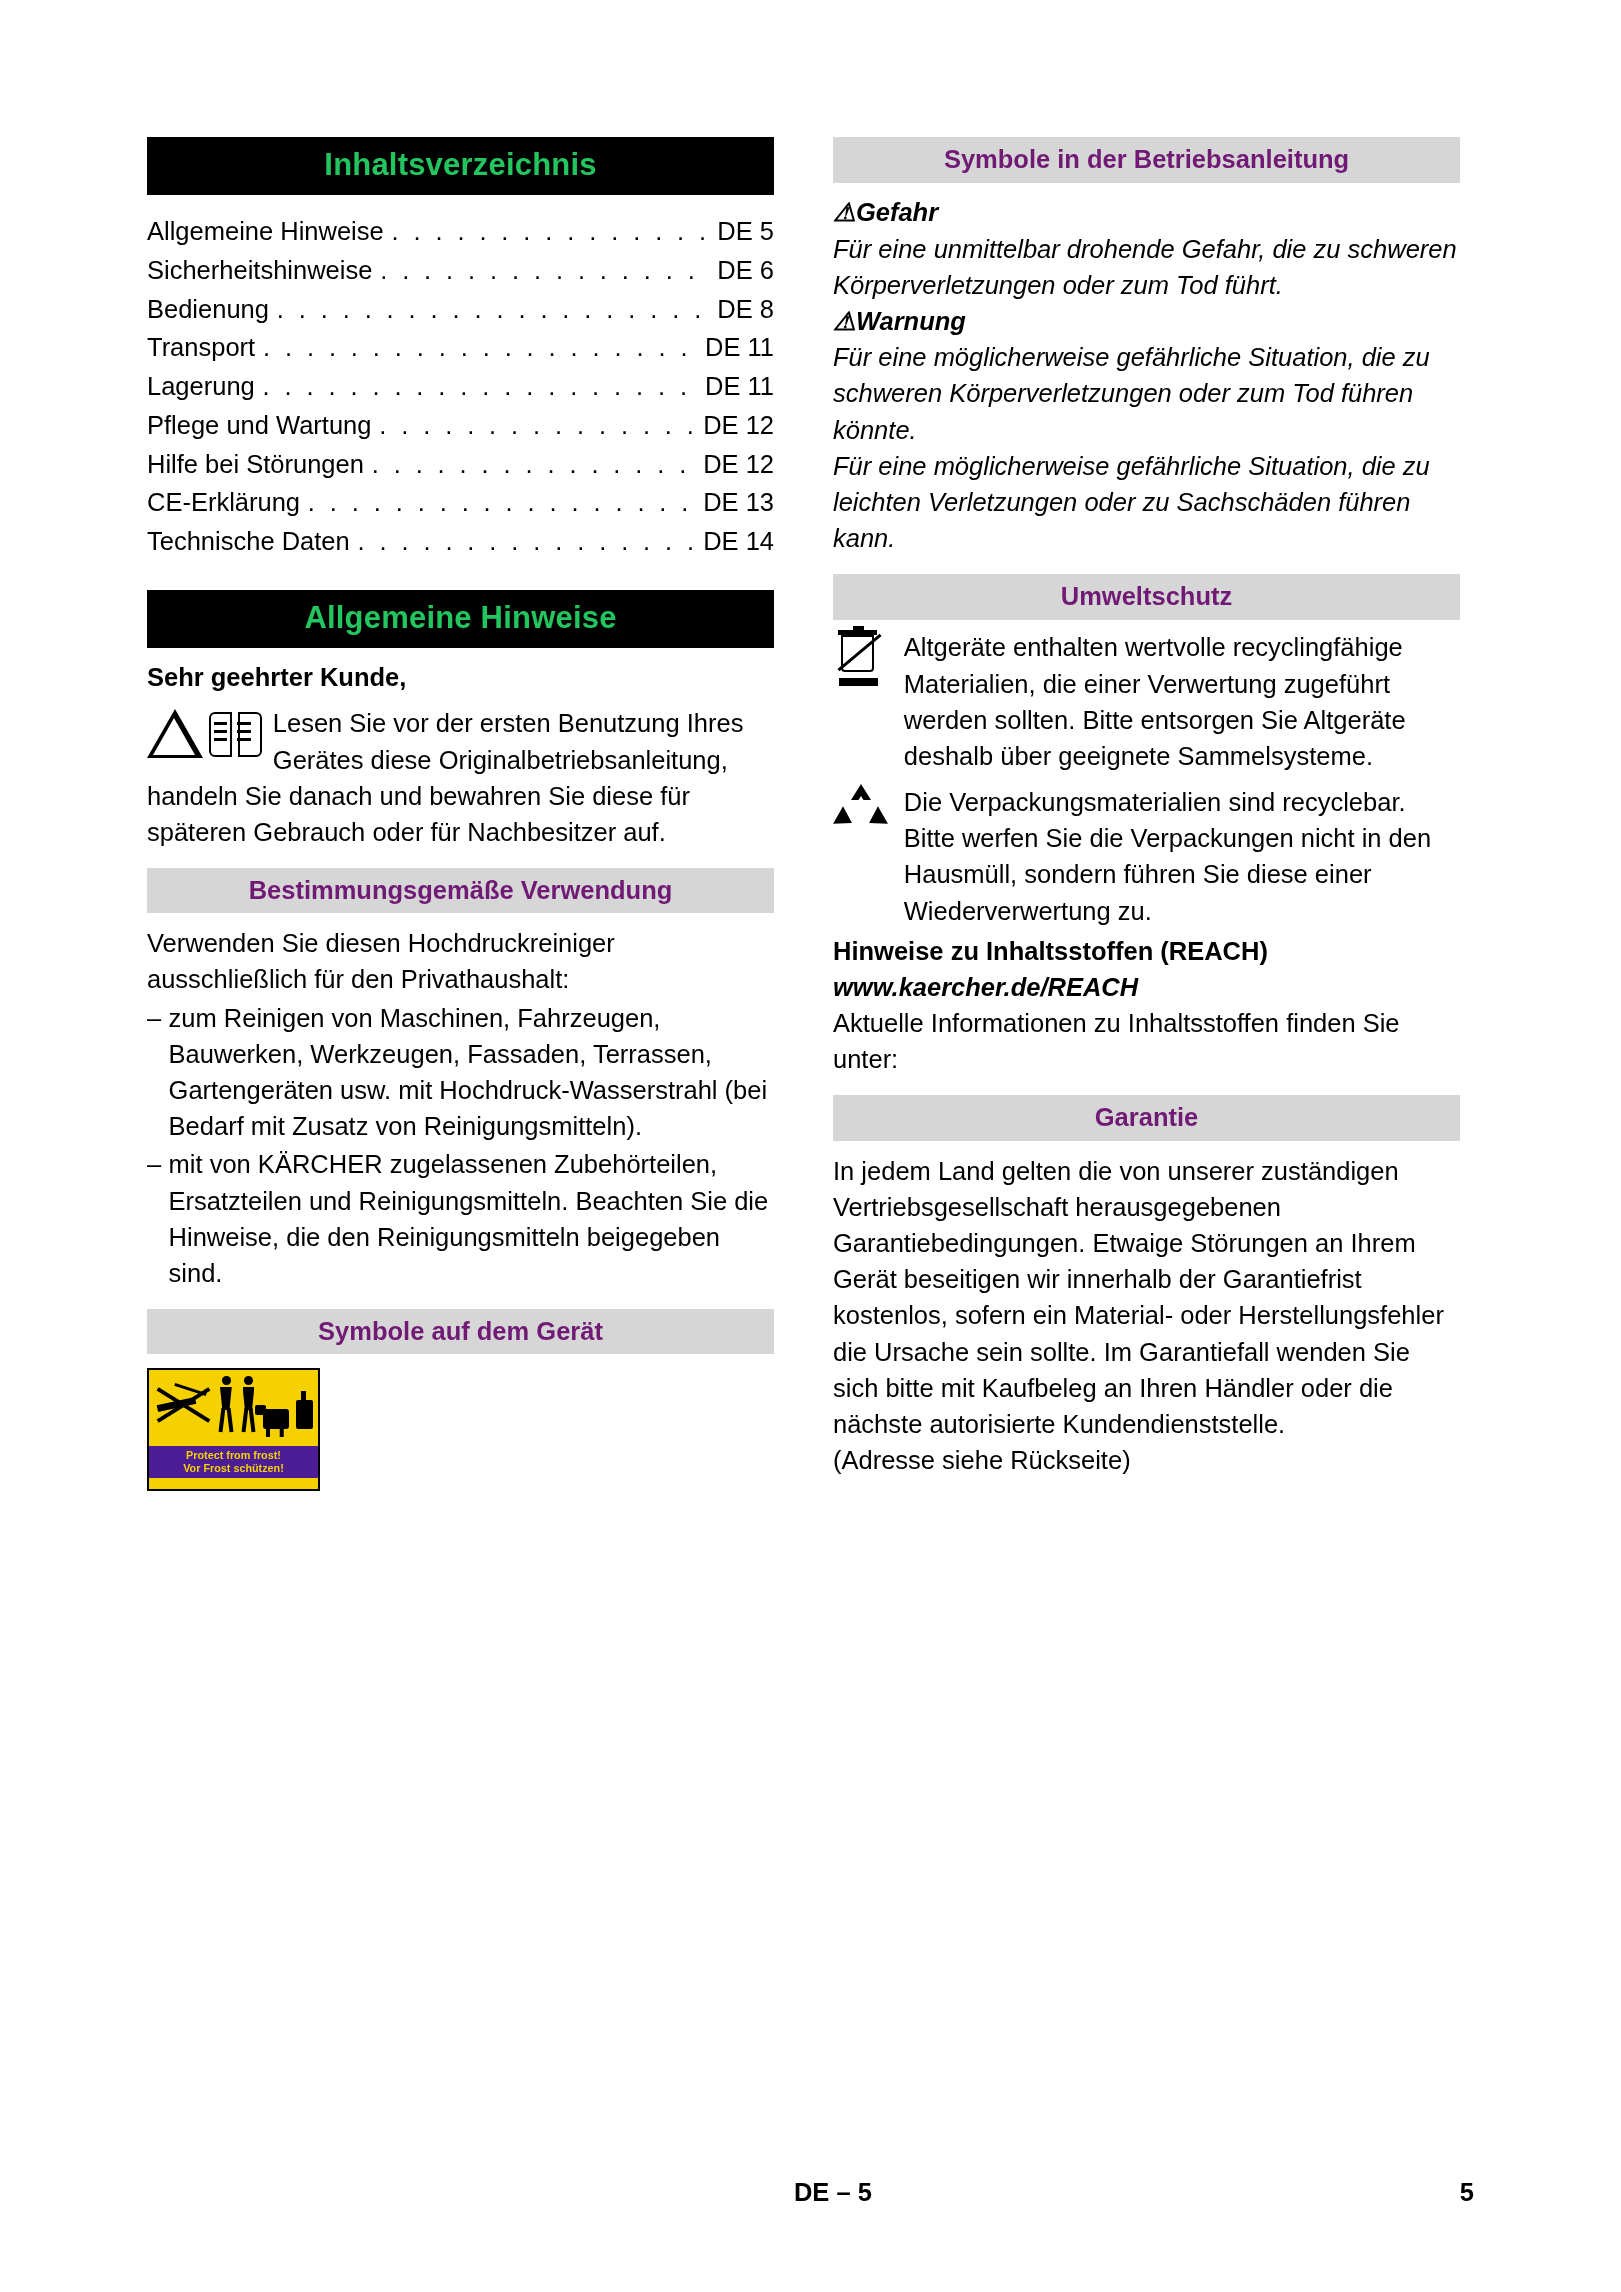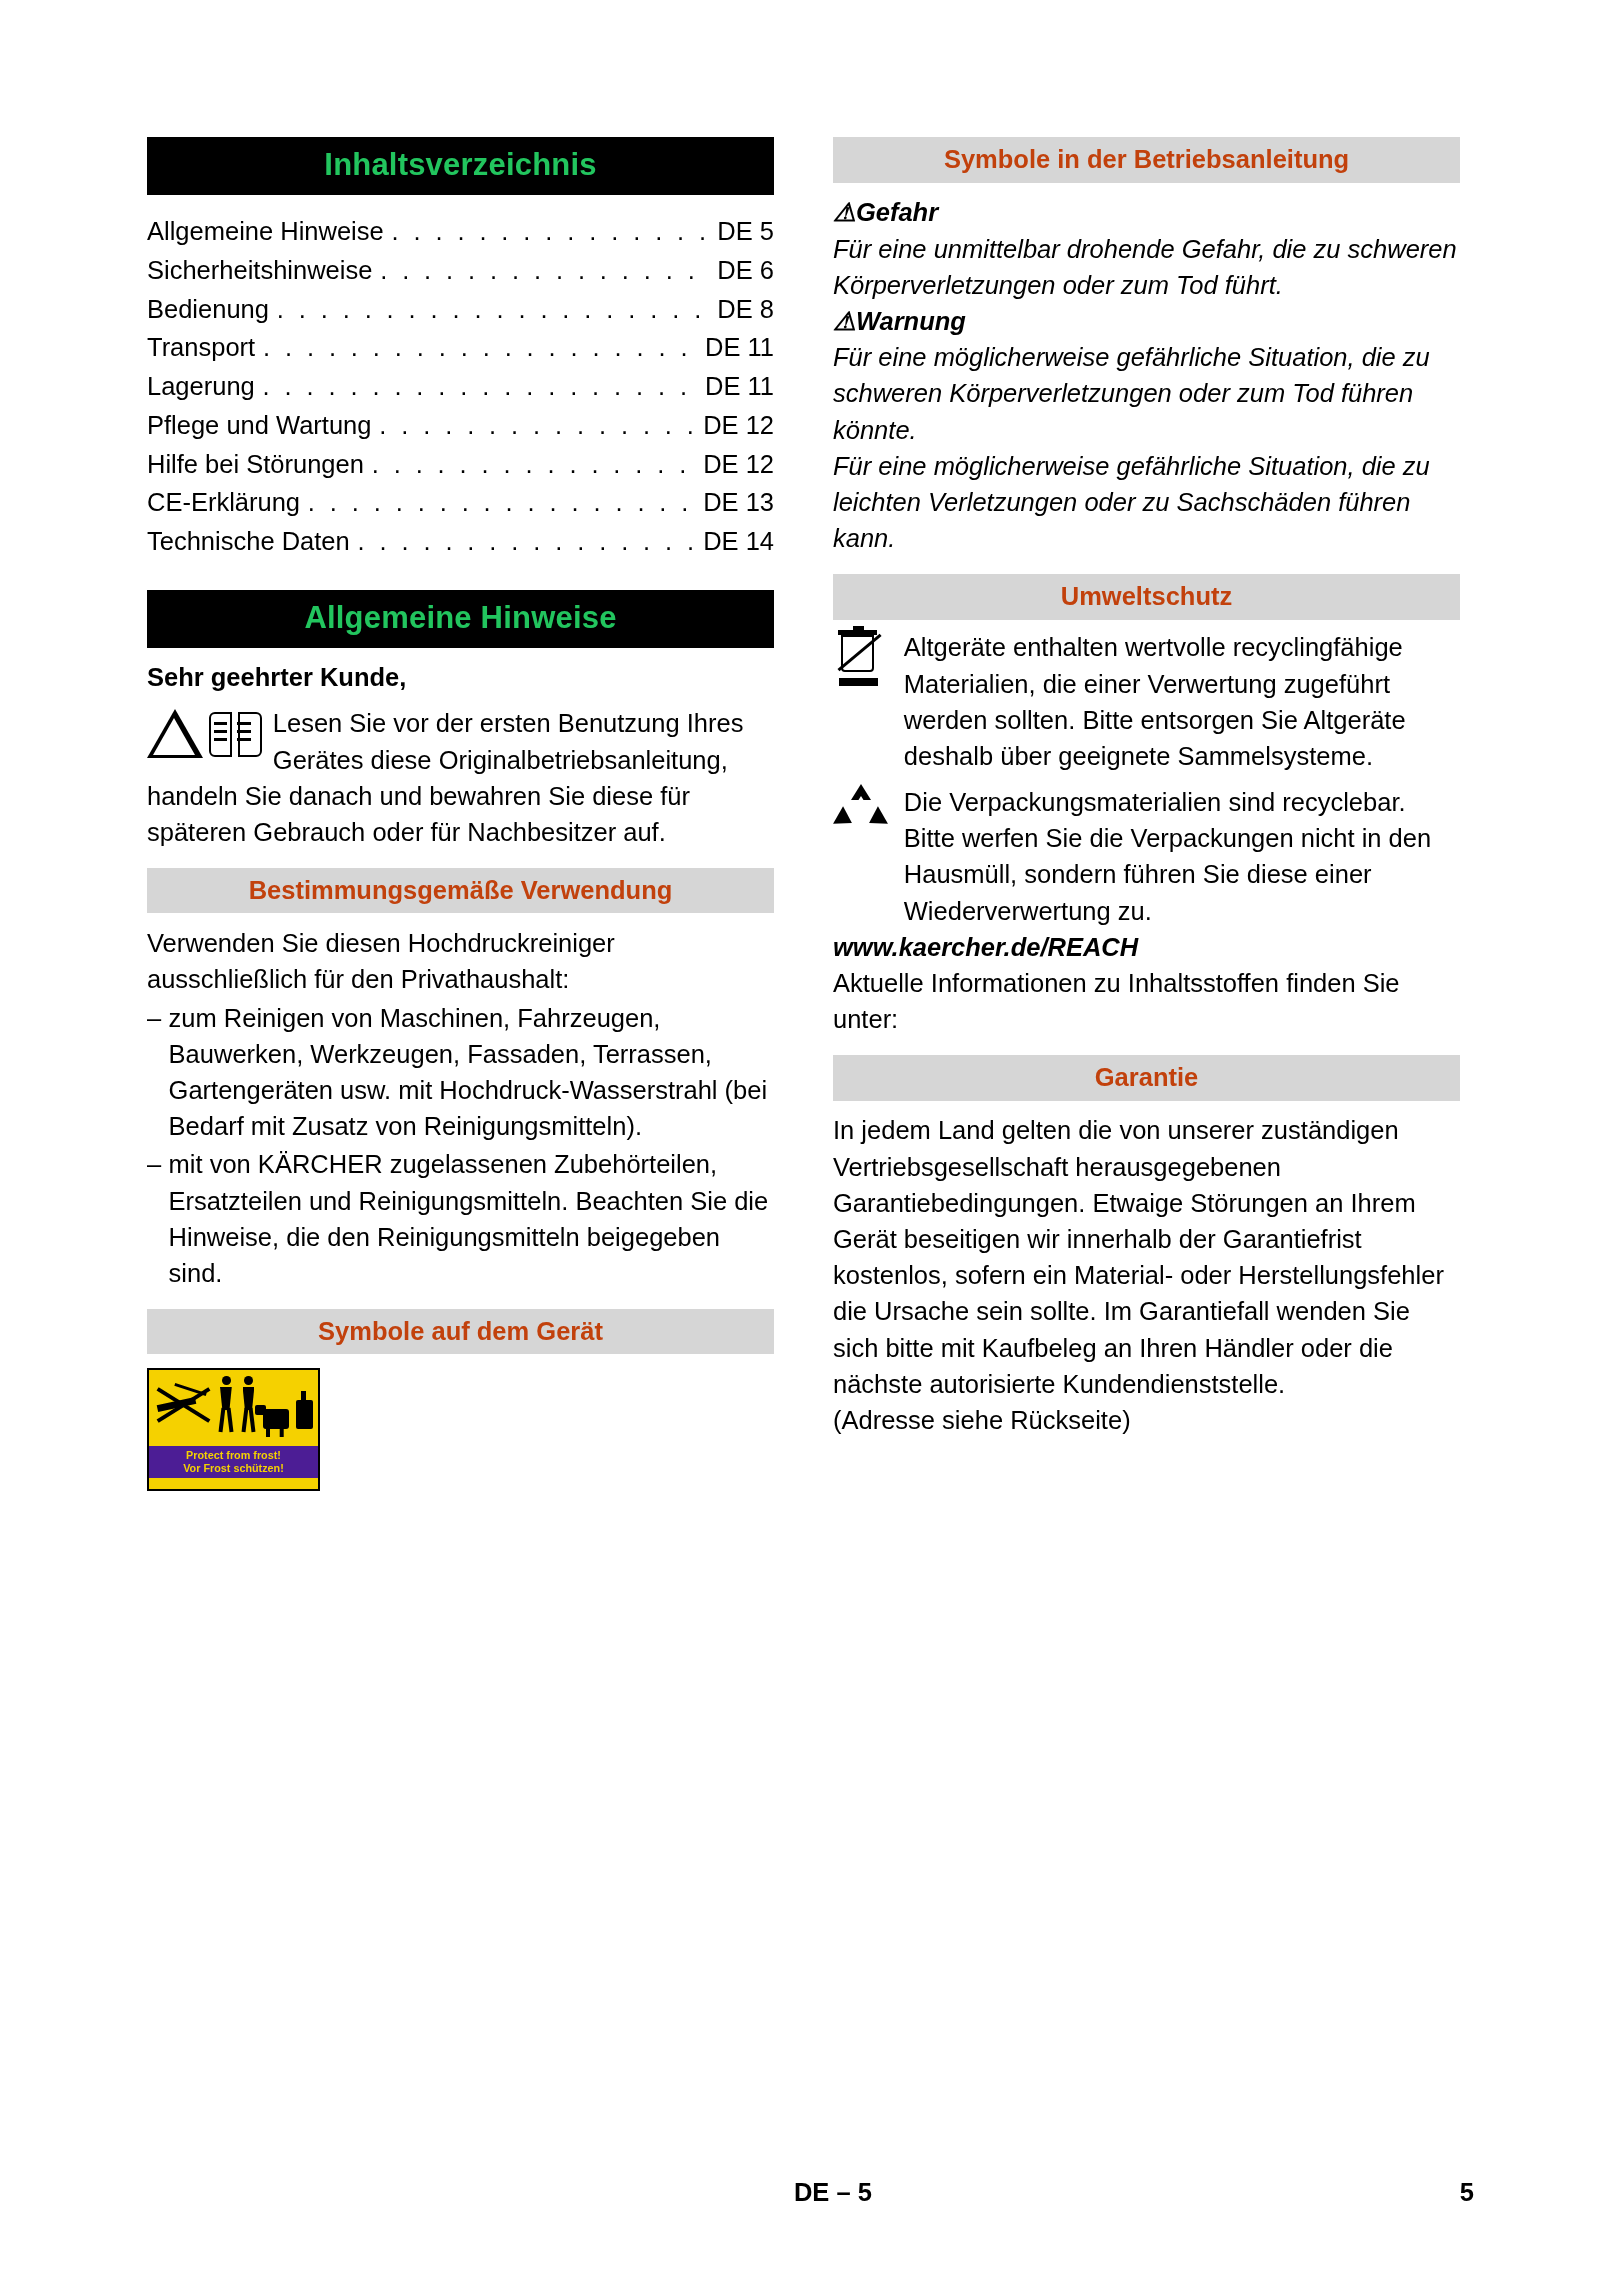--- a/index.html
+++ b/index.html
@@ -34,21 +34,21 @@
     background: #000000;
     color: #22c55e;
     text-align: center;
     font-size: 31px;
     font-weight: bold;
     padding: 9.8px 0 11.8px 0;
     letter-spacing: 0.2px;
   }
   .bar-grey {
     background: #d6d6d6;
-    color: #c2410c;
+    color: #701a75;
     text-align: center;
     font-size: 25.5px;
     font-weight: bold;
     padding: 7.8px 0 8.8px 0;
   }
   .spacer-12 { height: 11.8px; }
   .spacer-18 { height: 17.6px; }
   .spacer-30 { height: 29px; }
   
   .toc {
@@ -516,20 +516,21 @@
           <div class="recycle">
             <span class="a1"></span>
               <span class="a2"></span>
               <span class="a3"></span>
             <span class="inner"></span>
           </div>
         </div>
         <span>Die Verpackungsmaterialien sind recyclebar. Bitte werfen Sie die Verpackungen nicht in den Hausmüll, sondern führen Sie diese einer Wiederverwertung zu.</span>
       </div>
 
+      <div class="txt b para">Hinweise zu Inhaltsstoffen (REACH)</div>
       <p class="txt bi">www.kaercher.de/REACH</p>
       <p class="txt">Aktuelle Informationen zu Inhaltsstoffen finden Sie unter:</p>
 
       <div class="spacer-18"></div>
 
       <div class="bar-grey">Garantie</div>
 
       <div class="spacer-12"></div>
       <p class="txt">In jedem Land gelten die von unserer zuständigen Vertriebsgesellschaft herausgegebenen Garantiebedingungen. Etwaige Störungen an Ihrem Gerät beseitigen wir innerhalb der Garantiefrist kostenlos, sofern ein Material- oder Herstellungsfehler die Ursache sein sollte. Im Garantiefall wenden Sie sich bitte mit Kaufbeleg an Ihren Händler oder die nächste autorisierte Kundendienststelle.</p>
       <p class="txt">(Adresse siehe Rückseite)</p>

